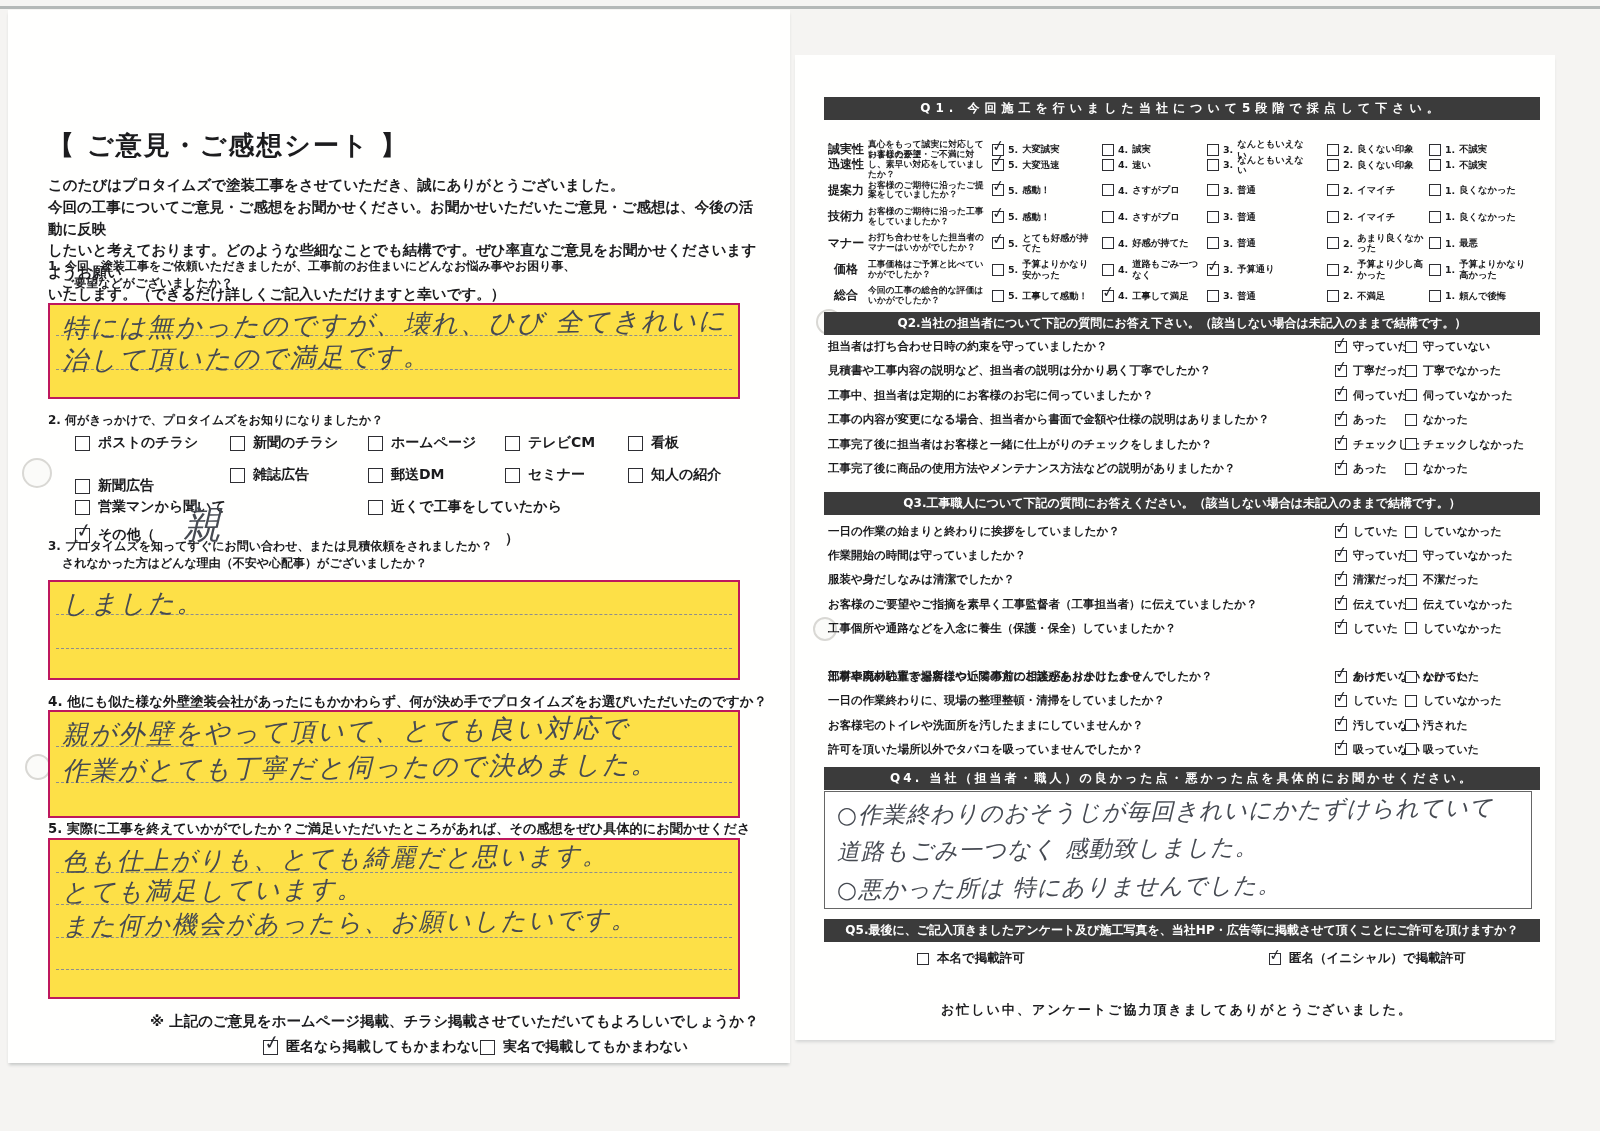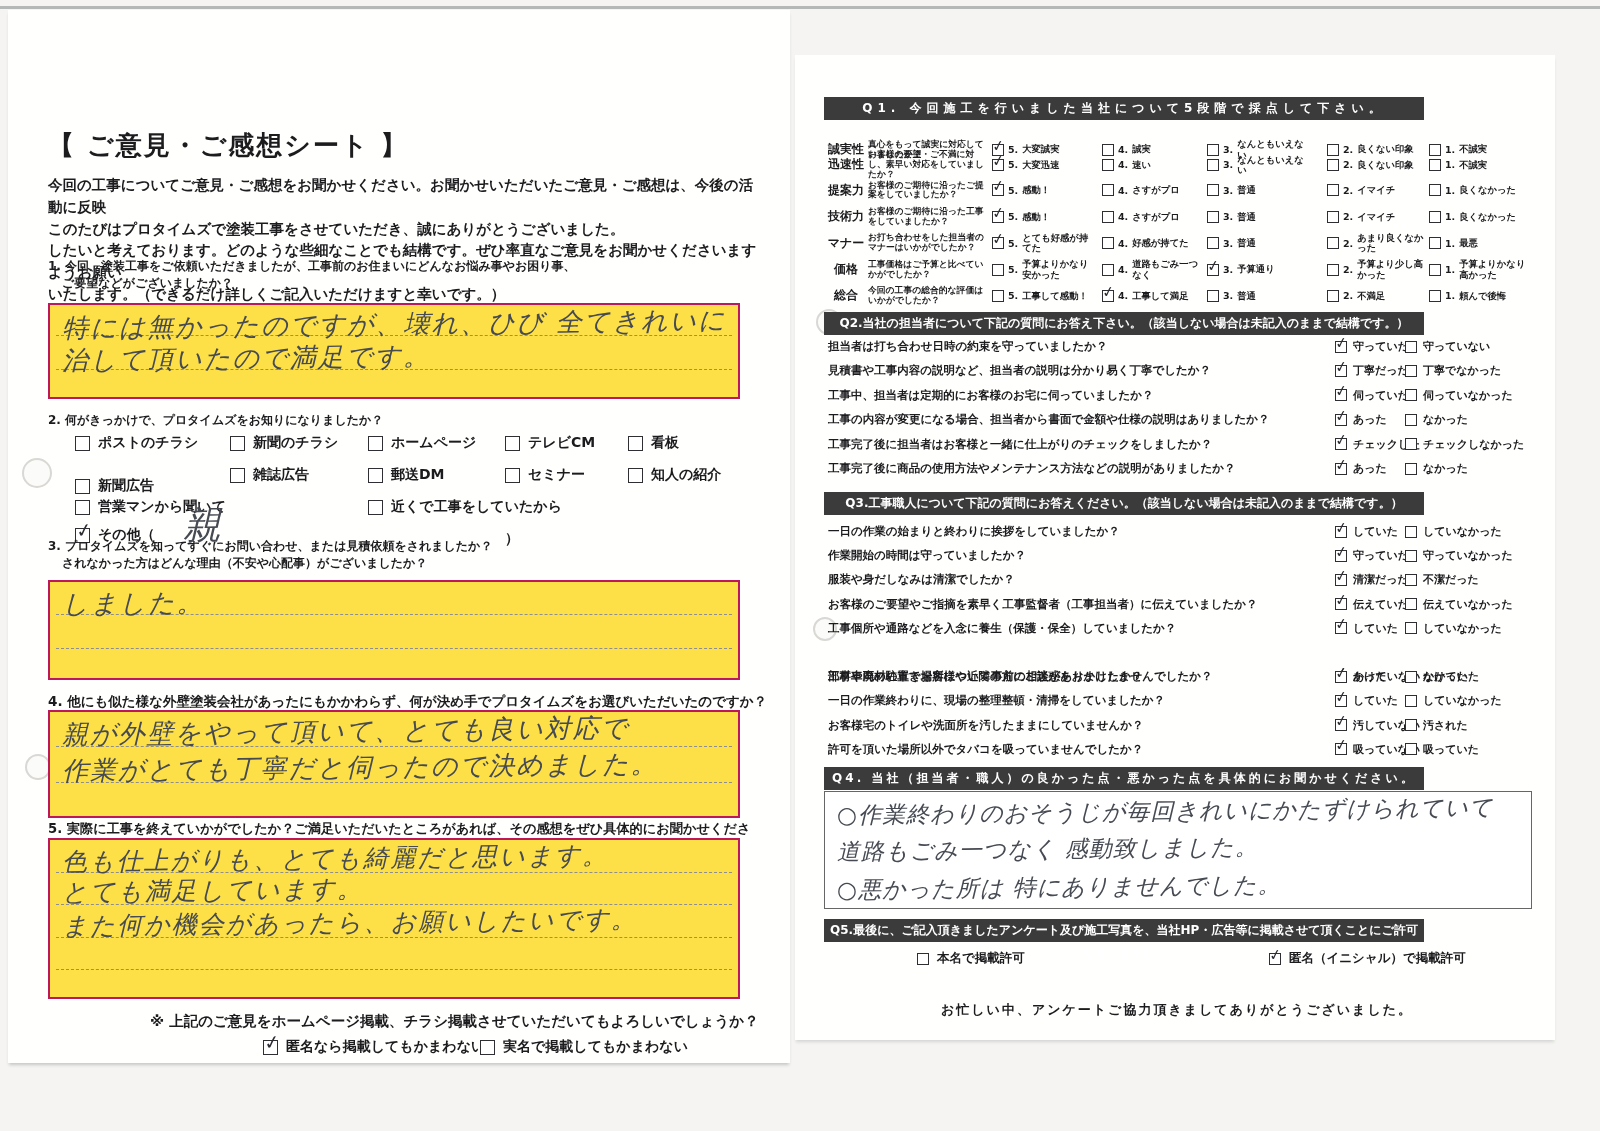--- a/index.html
+++ b/index.html
@@ -34,21 +34,21 @@
 
   
   .cb{position:relative;display:inline-block;background:#fff;border:1.5px solid #2e2e33;flex:none}
   .cb-m{width:13px;height:13px}
   .cb-s{width:10px;height:10px}
   .cb.checked::after{content:"✓";position:absolute;font-weight:400;color:#2c2d33;transform:rotate(-10deg)}
   .cb-m.checked::after{left:0;top:-10px;font-size:19px}
   .cb-s.checked::after{left:-1px;top:-8px;font-size:15px}
 
   
-  .bar{position:absolute;left:29px;width:600px;height:23px;background:#3b3b3b;color:#fff;
+  .bar{position:absolute;left:29px;width:716px;height:23px;background:#3b3b3b;color:#fff;
        font-weight:700;text-align:center;line-height:23px;font-size:12px}
   #bar-q1{letter-spacing:5px}
   #bar-q4{letter-spacing:3px}
   .rowhost{position:absolute;top:0;width:706px;height:100%}
   #rq1-rows{left:29px}
   #rq2-rows,#rq3-rows{left:33px;width:700px}
   .rq1-row{position:absolute;left:0;width:706px;height:27px;display:grid;
            grid-template-columns:44px 124px 110px 105px 120px 102px 101px;align-items:center}
   .rq1-cat{font-size:12px;font-weight:700;text-align:center}
   .rq1-q{font-size:8.8px;font-weight:700;line-height:1.1;padding-right:3px}
@@ -74,22 +74,22 @@
 <div class="topline"></div>
 
 <div class="page" id="page-left">
   <div class="punch" style="left:14px;top:448px;width:26px;height:26px"></div>
   <div class="punch" style="left:17px;top:744px;width:22px;height:22px"></div>
 
   <div class="sheet-title">【 ご意見・ご感想シート 】</div>
 
 
   <div class="intro" id="intro">
+      <div>このたびはプロタイムズで塗装工事をさせていただき、誠にありがとうございました。</div>
       <div>今回の工事についてご意見・ご感想をお聞かせください。お聞かせいただいたご意見・ご感想は、今後の活動に反映</div>
-      <div>このたびはプロタイムズで塗装工事をさせていただき、誠にありがとうございました。</div>
       <div>したいと考えております。どのような些細なことでも結構です。ぜひ率直なご意見をお聞かせくださいますようお願い</div>
       <div>いたします。（できるだけ詳しくご記入いただけますと幸いです。）</div>
     </div>
 
   <div class="qlabel" id="lq1-label" style="top:248px">
       <div>1. 今回、塗装工事をご依頼いただきましたが、工事前のお住まいにどんなお悩み事やお困り事、</div>
       <div>ご要望などがございましたか？</div>
     </div>
   <div class="ansbox" id="box1" style="top:293px;height:92px">
       <div class="dash" style="top: 30px;"></div>

